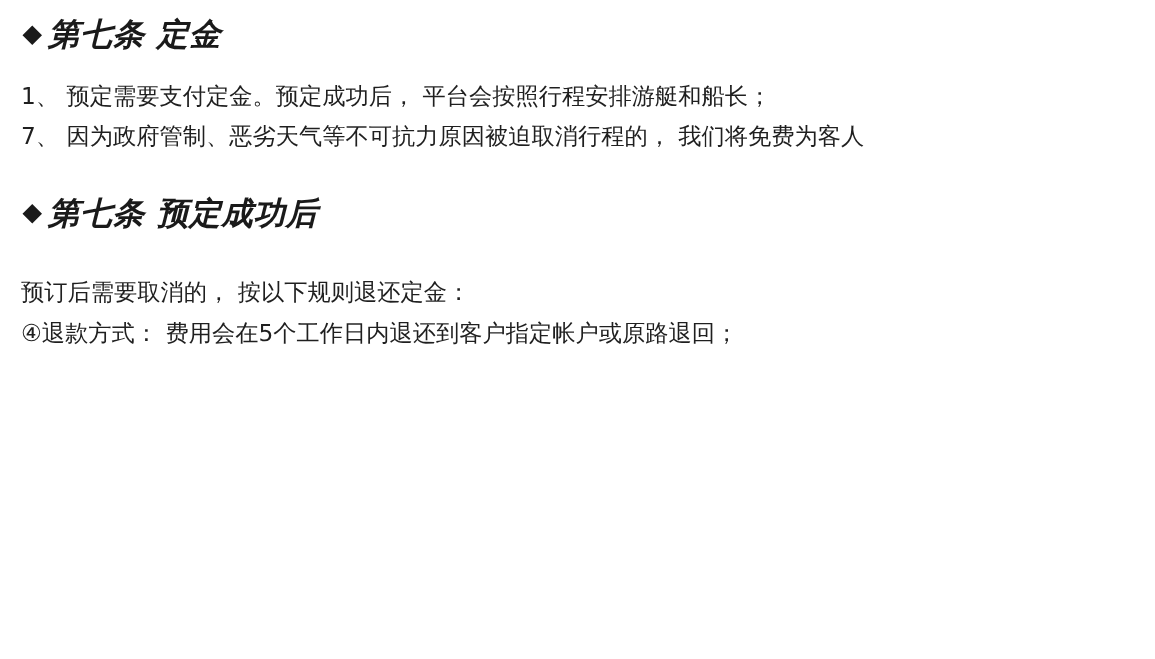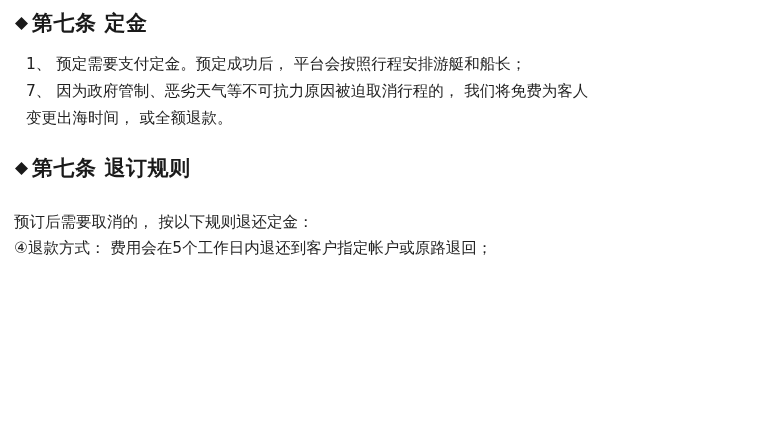--- a/index.html
+++ b/index.html
@@ -26,20 +26,21 @@
   }
   .section-heading {
     display: flex;
     align-items: center;
     font-size: 21px;
     font-weight: bold;
     letter-spacing: 0.5px;
     color: #1a1a1a;
     line-height: 1.3;
     margin: 0;
+    font-style: italic;
   }
   .diamond-icon {
     display: inline-block;
     width: 15px;
     height: 15px;
     margin-right: 3px;
     flex: 0 0 auto;
   }
   .diamond-icon svg { display: block; }
   .heading-text { white-space: pre; }
@@ -50,21 +51,20 @@
     line-height: 1.72;
     color: #1f1f1f;
     margin: 0;
   }
   .para {
     margin: 0;
     text-indent: 0;
   }
   .first-section .body-block {
     margin-top: 14px;
-    margin-left: 12px;
   }
   .second-heading {
     margin-top: 24px;
   }
   .second-section .body-block {
     margin-top: 26px;
   }
   .list-line {
     margin: 0;
     white-space: pre-wrap;
@@ -81,33 +81,32 @@
         <svg width="15" height="15" viewBox="0 0 15 15" xmlns="http://www.w3.org/2000/svg">
           <polygon points="7.5,1 14,7.5 7.5,14 1,7.5" fill="#1a1a1a"></polygon>
         </svg>
       </span>
       <span class="heading-text">第七条</span>
       <span class="heading-text heading-sub">定金</span>
     </div>
     <div class="body-block">
       <p class="para list-line">1、 预定需要支付定金。预定成功后， 平台会按照行程安排游艇和船长；</p>
       <p class="para list-line">7、 因为政府管制、恶劣天气等不可抗力原因被迫取消行程的， 我们将免费为客人</p>
-      <p class="para list-line">变更出海时间， 或全额退款。</p>
     </div>
   </div>
 
   <div class="section second-section">
     <div class="section-heading second-heading">
       <span class="diamond-icon">
         <svg width="15" height="15" viewBox="0 0 15 15" xmlns="http://www.w3.org/2000/svg">
           <polygon points="7.5,1 14,7.5 7.5,14 1,7.5" fill="#1a1a1a"></polygon>
         </svg>
       </span>
       <span class="heading-text">第七条</span>
-      <span class="heading-text heading-sub">退订规则</span>
+      <span class="heading-text heading-sub">预定成功后</span>
     </div>
     <div class="body-block">
       <p class="para list-line">预订后需要取消的， 按以下规则退还定金：</p>
       <p class="para list-line">④退款方式： 费用会在5个工作日内退还到客户指定帐户或原路退回；</p>
     </div>
   </div>
 
 </div>
 
 </body></html>

